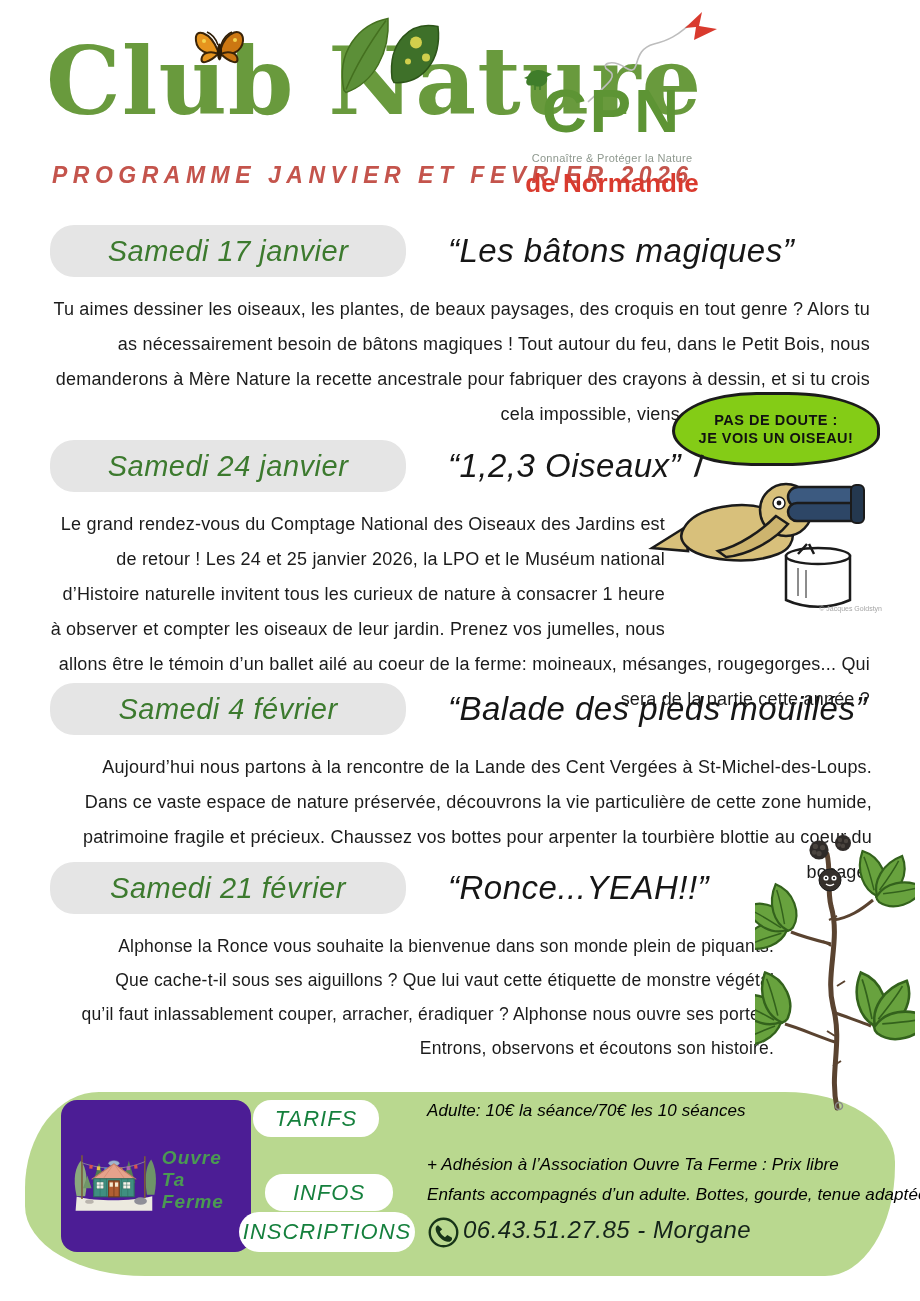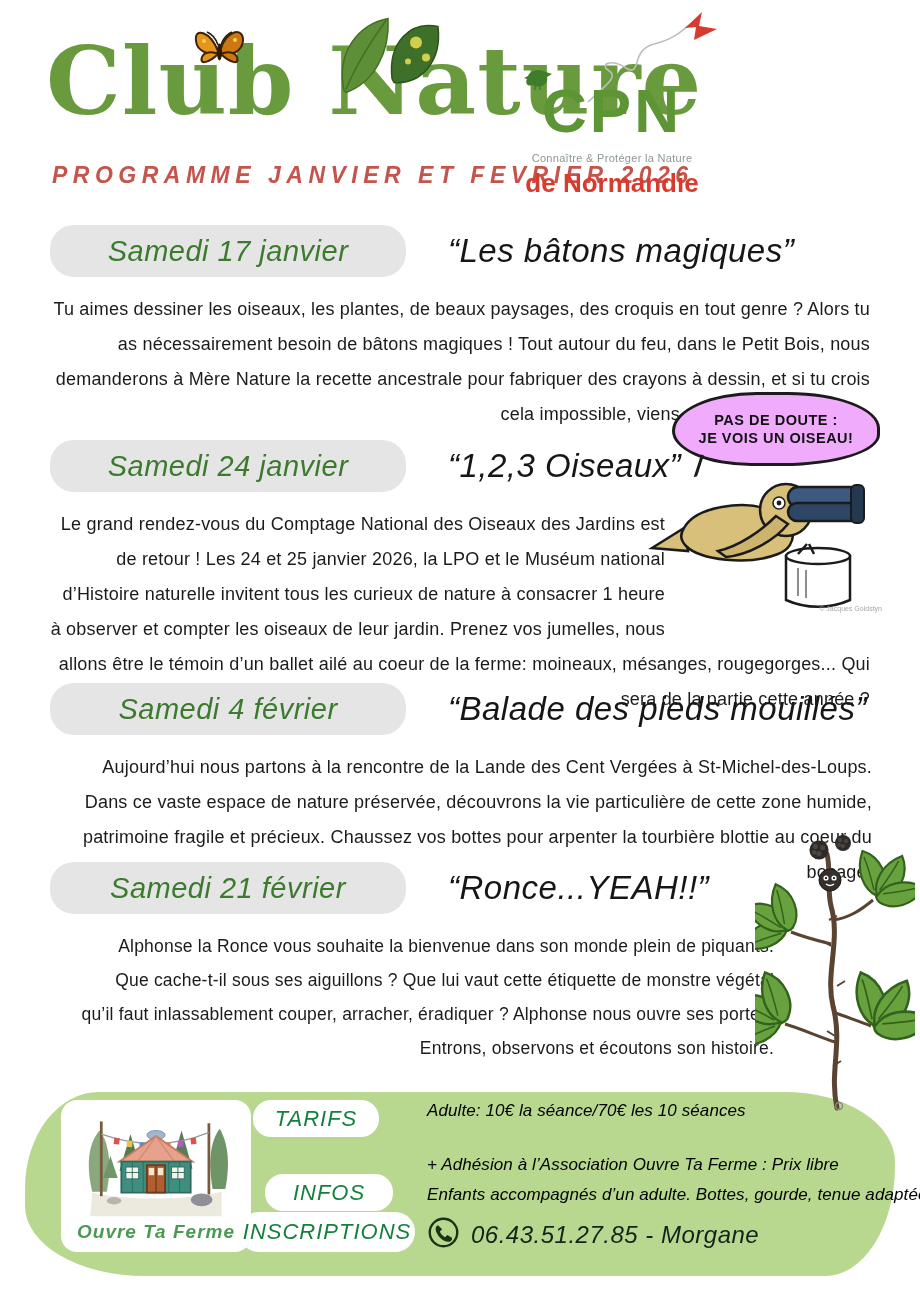--- a/index.html
+++ b/index.html
@@ -62,21 +62,21 @@
   #section-4 { z-index:3; }
   #section-3 .body-text { width:822px; }
   #section-4 .body-text { width:724px; font-size:17.5px; }
 
   .bird-spacer { float:right; width:205px; height:112px; }
 
   
   .bird-illustration { position:absolute; right:-18px; top:-48px; width:240px; height:222px; z-index:2; }
   .speech-bubble {
     position:absolute; right:8px; top:0; width:208px; height:74px;
-    background:#f0abfc; border:3px solid #1b1b1b;
+    background:#84cc16; border:3px solid #1b1b1b;
     border-radius:48% 52% 55% 45% / 62% 58% 50% 56%;
     display:flex; flex-direction:column; align-items:center; justify-content:center;
     gap:2px; z-index:2;
   }
   .speech-bubble .line { font-size:14.5px; font-weight:700; letter-spacing:0.5px; color:#111; }
   .bubble-tail {
     position:absolute; left:22px; bottom:-17px; width:14px; height:24px;
     border-left:3px solid #1b1b1b; border-bottom:2px solid #fff;
     transform:rotate(18deg); background:transparent; z-index:1;
   }
@@ -91,22 +91,22 @@
 
   
   .footer {
     position:absolute; left:25px; top:1092px; width:870px; height:184px;
     background:#b9d88f;
     border-radius:74px 110px 70px 120px / 96px 70px 110px 70px;
     z-index:1;
   }
   .yurt-card {
     position:absolute; left:36px; top:8px; width:190px; height:152px;
-    background:#ffffff; border-radius:16px; padding:5px 5px 0 5px;
-    display:flex; flex-direction:column; align-items:center;
+    background:#4c1d95; border-radius:16px; padding:5px 5px 0 5px;
+    display:flex; flex-direction:row; align-items:center;
   }
   .yurt-svg { width:180px; height:114px; }
   .farm-name {
     margin-top:2px; font-size:19px; font-weight:700; font-style:italic;
     color:#4b9a52; letter-spacing:1px;
   }
   .flabel {
     position:absolute; background:#ffffff; border-radius:18px;
     display:flex; align-items:center; justify-content:center;
     font-style:italic; font-size:22px; font-weight:500; color:#15803d;
@@ -118,21 +118,21 @@
   .fline {
     position:absolute; left:402px; font-size:17px; font-style:italic;
     color:#000000; white-space:nowrap; letter-spacing:0.1px;
   }
   .fline.t1 { top:9px; }
   .fline.t2 { top:36px; }
   .fline.t3 { top:63px; }
   .fline.infos-line { top:93px; }
   .phone-row {
     position:absolute; left:402px; top:124px;
-    display:flex; align-items:flex-end; gap:11px;
+    display:flex; align-items:flex-start; gap:3px;
   }
   .phone-icon { width:33px; height:33px; }
   .phone-number { font-size:24px; font-style:italic; font-weight:500; color:#14231a; letter-spacing:0.5px; }
 </style>
 </head>
 <body>
 
 <div class="page">
 
   <div class="header">

